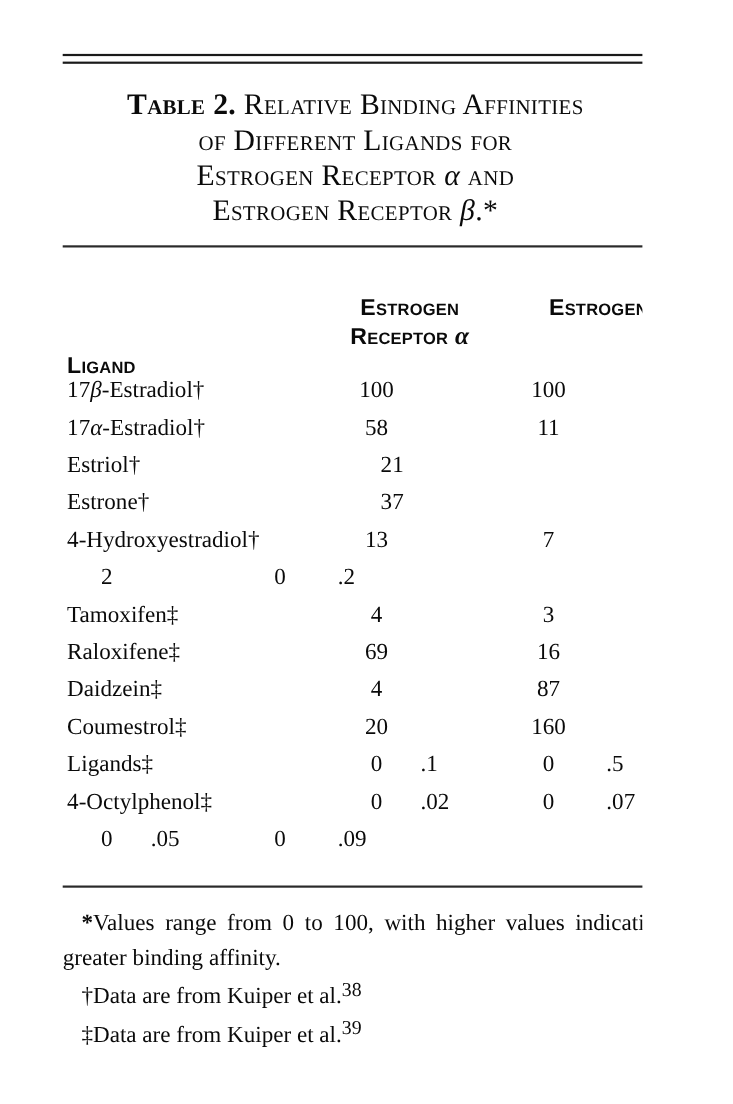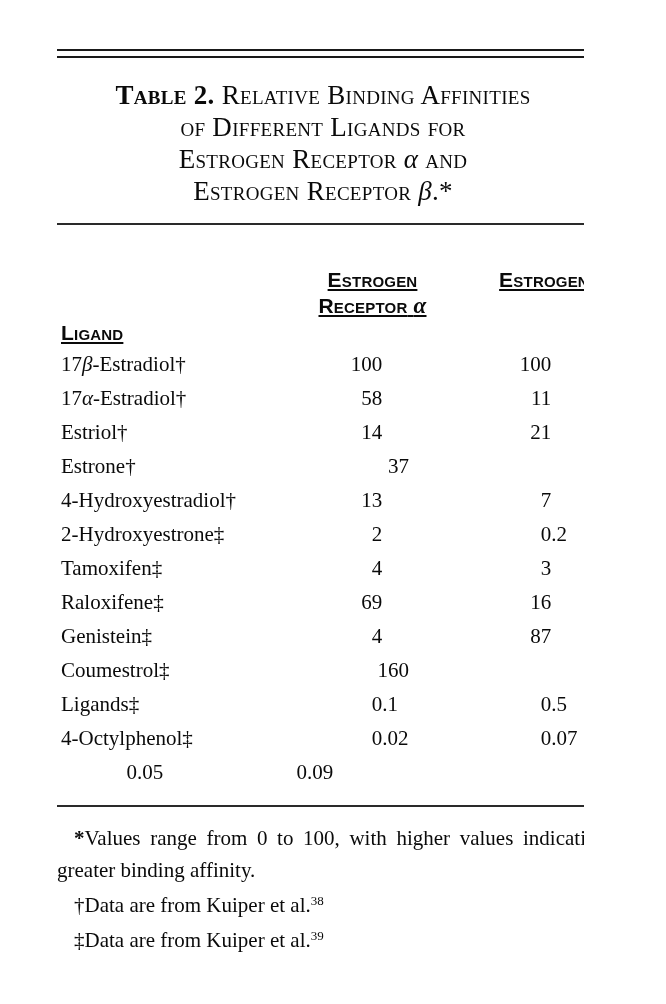--- a/index.html
+++ b/index.html
@@ -48,62 +48,61 @@
   }
   
   .colhead {
     position: absolute;
     font-family: "Liberation Sans", sans-serif;
     font-weight: 700;
     font-variant: small-caps;
     font-size: 21px;
     line-height: 26px;
     letter-spacing: 0.2px;
-    text-decoration: underline;
   }
   .head-ligand { left: 61px; top: 292px; margin-top: 28px; }
   .head-alpha  { left: 300px; top: 267px; width: 145px; text-align: center; }
   .head-beta   { left: 463px; top: 267px; width: 162px; text-align: center; }
   .greek-h {
     font-variant: normal;
     font-style: italic;
     font-weight: 700;
     font-family: "Liberation Serif", serif;
     font-size: 23px;
   }
   
   .tbody {
     position: absolute;
-    left: 57px; top: 347px;
+    left: 57px; top: 337px;
     width: 550px;
     font-size: 21px;
   }
   .trow { display: flex; height: 34px; line-height: 34px; }
   .cell { white-space: nowrap; }
   .c-ligand { width: 243px; padding-left: 4px; }
   .c-alpha  { width: 145px; }
   .c-beta   { width: 162px; }
-  .int { display: inline-block; text-align: right; }
+  .int { display: inline-block; text-align: center; }
   .c-alpha .int { width: 80px; }
   .c-beta  .int { width: 105px; }
   .greek-b { font-style: italic; }
   
   .footnotes {
     position: absolute;
     left: 57px; top: 822px;
     width: 550px;
     font-size: 21px;
     line-height: 32px;
   }
   .footnotes p { margin: 0; text-indent: 17px; }
   .fn-just { text-align: justify; }
   .fn-ref { margin-top: 3px !important; }
   .fn-sym-bold { font-weight: 700; }
   sup.ref {
-    font-size: 13px;
+    font-size: 18px;
     line-height: 0;
     vertical-align: 7px;
   }
 </style>
 </head>
 <body>
 
 <div class="page" style="background: rgb(255, 255, 255); color: rgb(10, 10, 10);">
 
   <div class="rule-double"></div>
@@ -136,61 +135,60 @@
     </div>
 
     <div class="trow">
       <div class="cell c-ligand"><span>17</span><i class="greek-b">α</i><span>-Estradiol</span><span>†</span></div>
       <div class="cell c-alpha"><span class="int">58</span><span class="dec"></span></div>
       <div class="cell c-beta"><span class="int">11</span><span class="dec"></span></div>
     </div>
 
     <div class="trow">
       <div class="cell c-ligand"><span></span><i class="greek-b"></i><span>Estriol</span><span>†</span></div>
-      <div class="cell c-alpha"><span class="int">14</span><span class="dec"></span></div>
       <div class="cell c-beta"><span class="int">21</span><span class="dec"></span></div>
     </div>
 
     <div class="trow">
       <div class="cell c-ligand"><span></span><i class="greek-b"></i><span>Estrone</span><span>†</span></div>
       <div class="cell c-beta"><span class="int">37</span><span class="dec"></span></div>
     </div>
 
     <div class="trow">
       <div class="cell c-ligand"><span></span><i class="greek-b"></i><span>4-Hydroxyestradiol</span><span>†</span></div>
       <div class="cell c-alpha"><span class="int">13</span><span class="dec"></span></div>
       <div class="cell c-beta"><span class="int">7</span><span class="dec"></span></div>
     </div>
 
     <div class="trow">
-      <div class="cell c-ligand"><span></span><i class="greek-b"></i><span>2-Hydroxyestrone</span><span>‡</span></div>
       <div class="cell c-alpha"><span class="int">2</span><span class="dec"></span></div>
       <div class="cell c-beta"><span class="int">0</span><span class="dec">.2</span></div>
     </div>
 
     <div class="trow">
       <div class="cell c-ligand"><span></span><i class="greek-b"></i><span>Tamoxifen</span><span>‡</span></div>
       <div class="cell c-alpha"><span class="int">4</span><span class="dec"></span></div>
       <div class="cell c-beta"><span class="int">3</span><span class="dec"></span></div>
     </div>
 
     <div class="trow">
       <div class="cell c-ligand"><span></span><i class="greek-b"></i><span>Raloxifene</span><span>‡</span></div>
       <div class="cell c-alpha"><span class="int">69</span><span class="dec"></span></div>
       <div class="cell c-beta"><span class="int">16</span><span class="dec"></span></div>
     </div>
 
     <div class="trow">
-      <div class="cell c-ligand"><span></span><i class="greek-b"></i><span>Genistein</span><span>‡</span></div>
+      <div class="cell c-ligand"><span></span><i class="greek-b"></i><span>Daidzein</span><span>‡</span></div>
       <div class="cell c-alpha"><span class="int">4</span><span class="dec"></span></div>
       <div class="cell c-beta"><span class="int">87</span><span class="dec"></span></div>
     </div>
 
     <div class="trow">
       <div class="cell c-ligand"><span></span><i class="greek-b"></i><span>Coumestrol</span><span>‡</span></div>
+      <div class="cell c-alpha"><span class="int">20</span><span class="dec"></span></div>
       <div class="cell c-beta"><span class="int">160</span><span class="dec"></span></div>
     </div>
 
     <div class="trow">
       <div class="cell c-ligand"><span></span><i class="greek-b"></i><span>Ligands</span><span>‡</span></div>
       <div class="cell c-alpha"><span class="int">0</span><span class="dec">.1</span></div>
       <div class="cell c-beta"><span class="int">0</span><span class="dec">.5</span></div>
     </div>
 
     <div class="trow">

